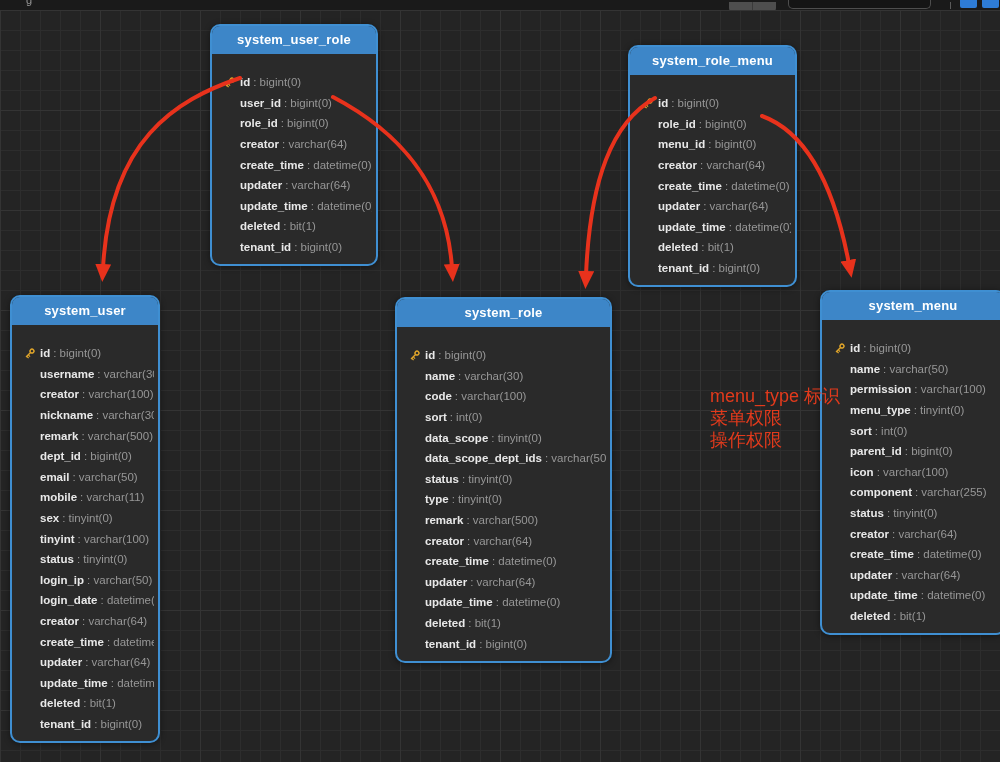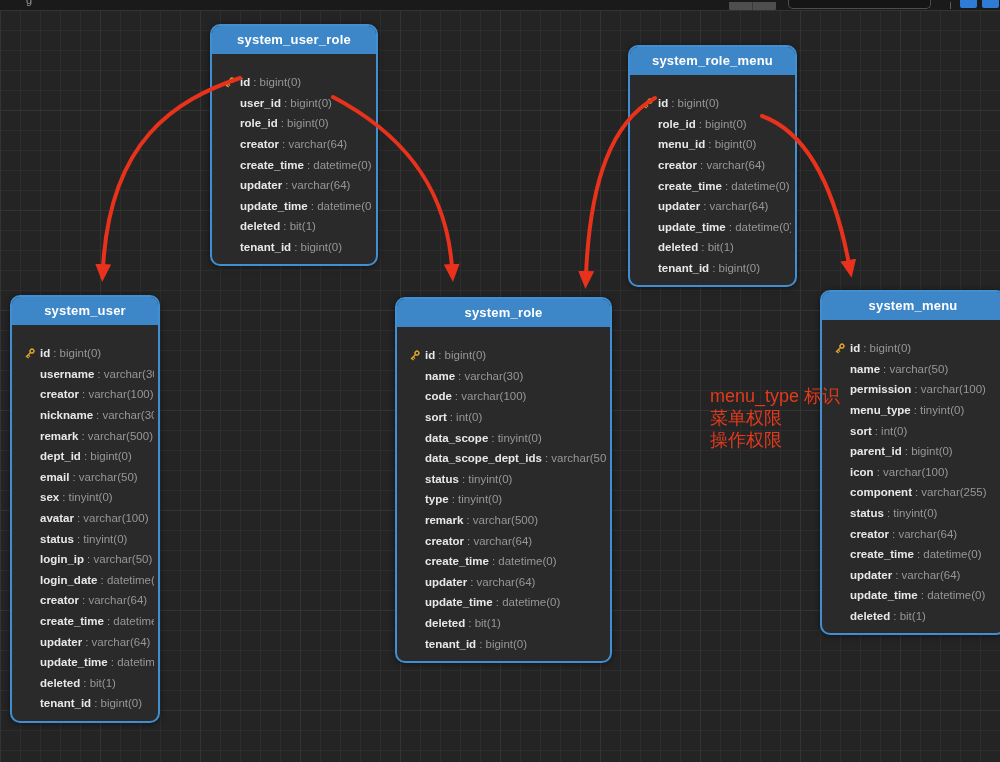--- a/index.html
+++ b/index.html
@@ -244,26 +244,31 @@
             <span class="field-name">dept_id</span>
             <span class="field-type">: bigint(0)</span>
           </div>
           <div class="field-row">
             <span class="row-icon"></span>
             <span class="field-name">email</span>
             <span class="field-type">: varchar(50)</span>
           </div>
           <div class="field-row">
             <span class="row-icon"></span>
+            <span class="field-name">mobile</span>
+            <span class="field-type">: varchar(11)</span>
+          </div>
+          <div class="field-row">
+            <span class="row-icon"></span>
             <span class="field-name">sex</span>
             <span class="field-type">: tinyint(0)</span>
           </div>
           <div class="field-row">
             <span class="row-icon"></span>
-            <span class="field-name">avatar</span>
+            <span class="field-name">tinyint</span>
             <span class="field-type">: varchar(100)</span>
           </div>
           <div class="field-row">
             <span class="row-icon"></span>
             <span class="field-name">status</span>
             <span class="field-type">: tinyint(0)</span>
           </div>
           <div class="field-row">
             <span class="row-icon"></span>
             <span class="field-name">login_ip</span>

